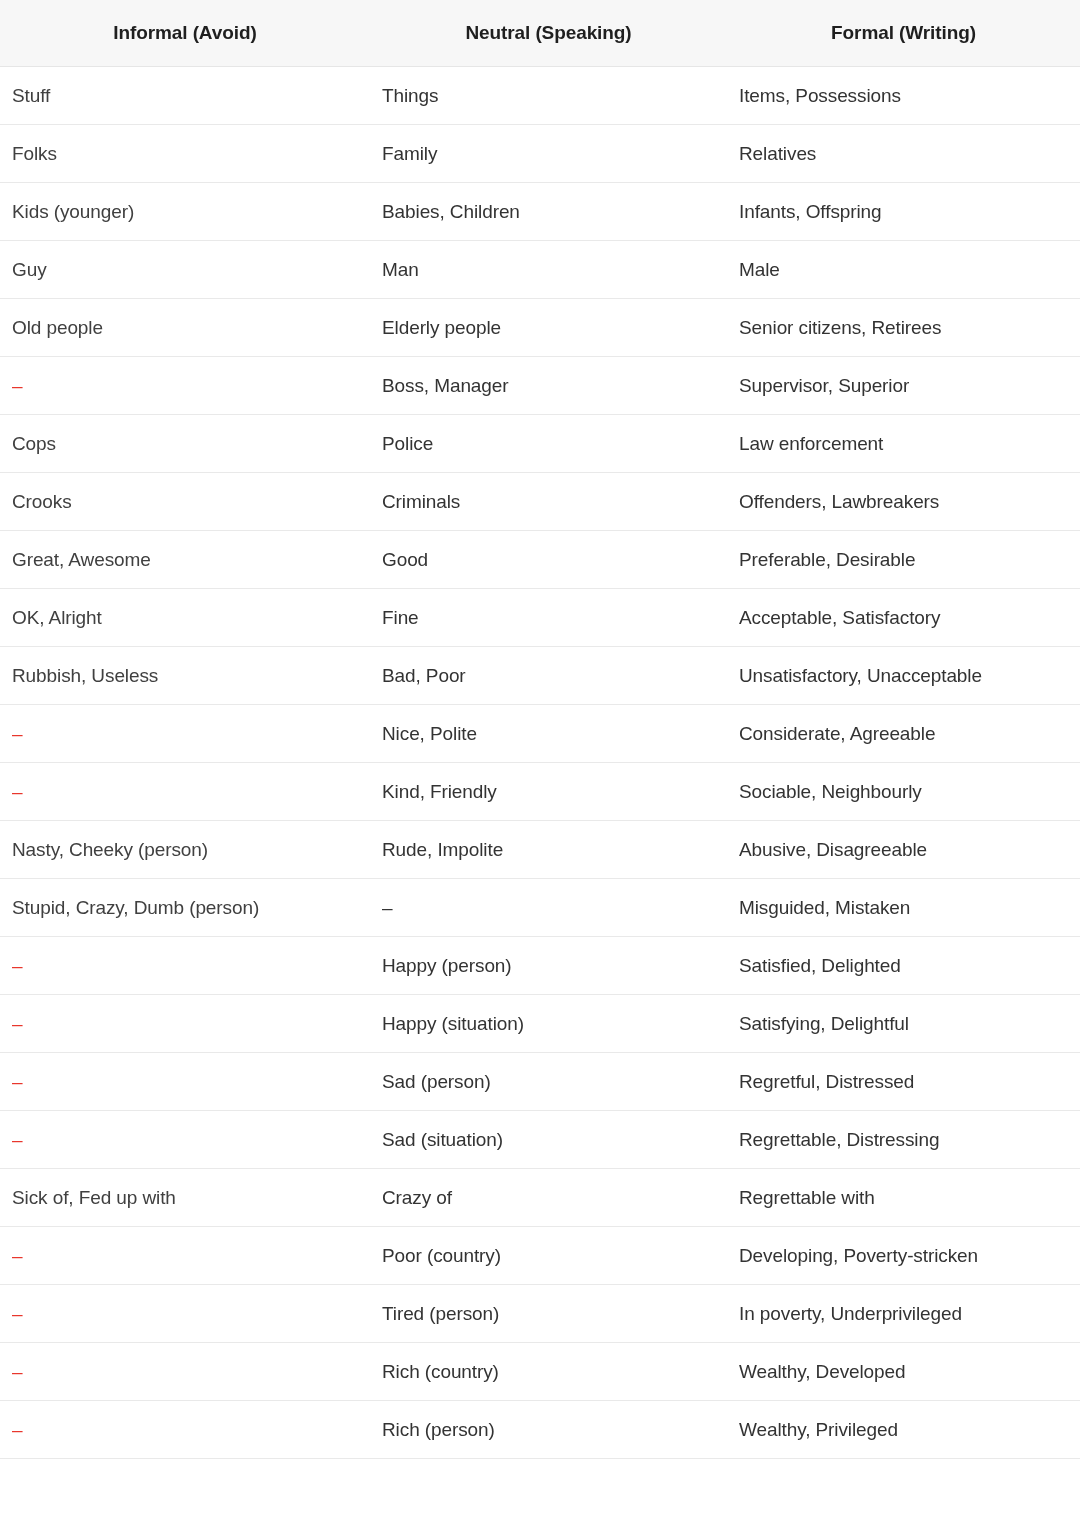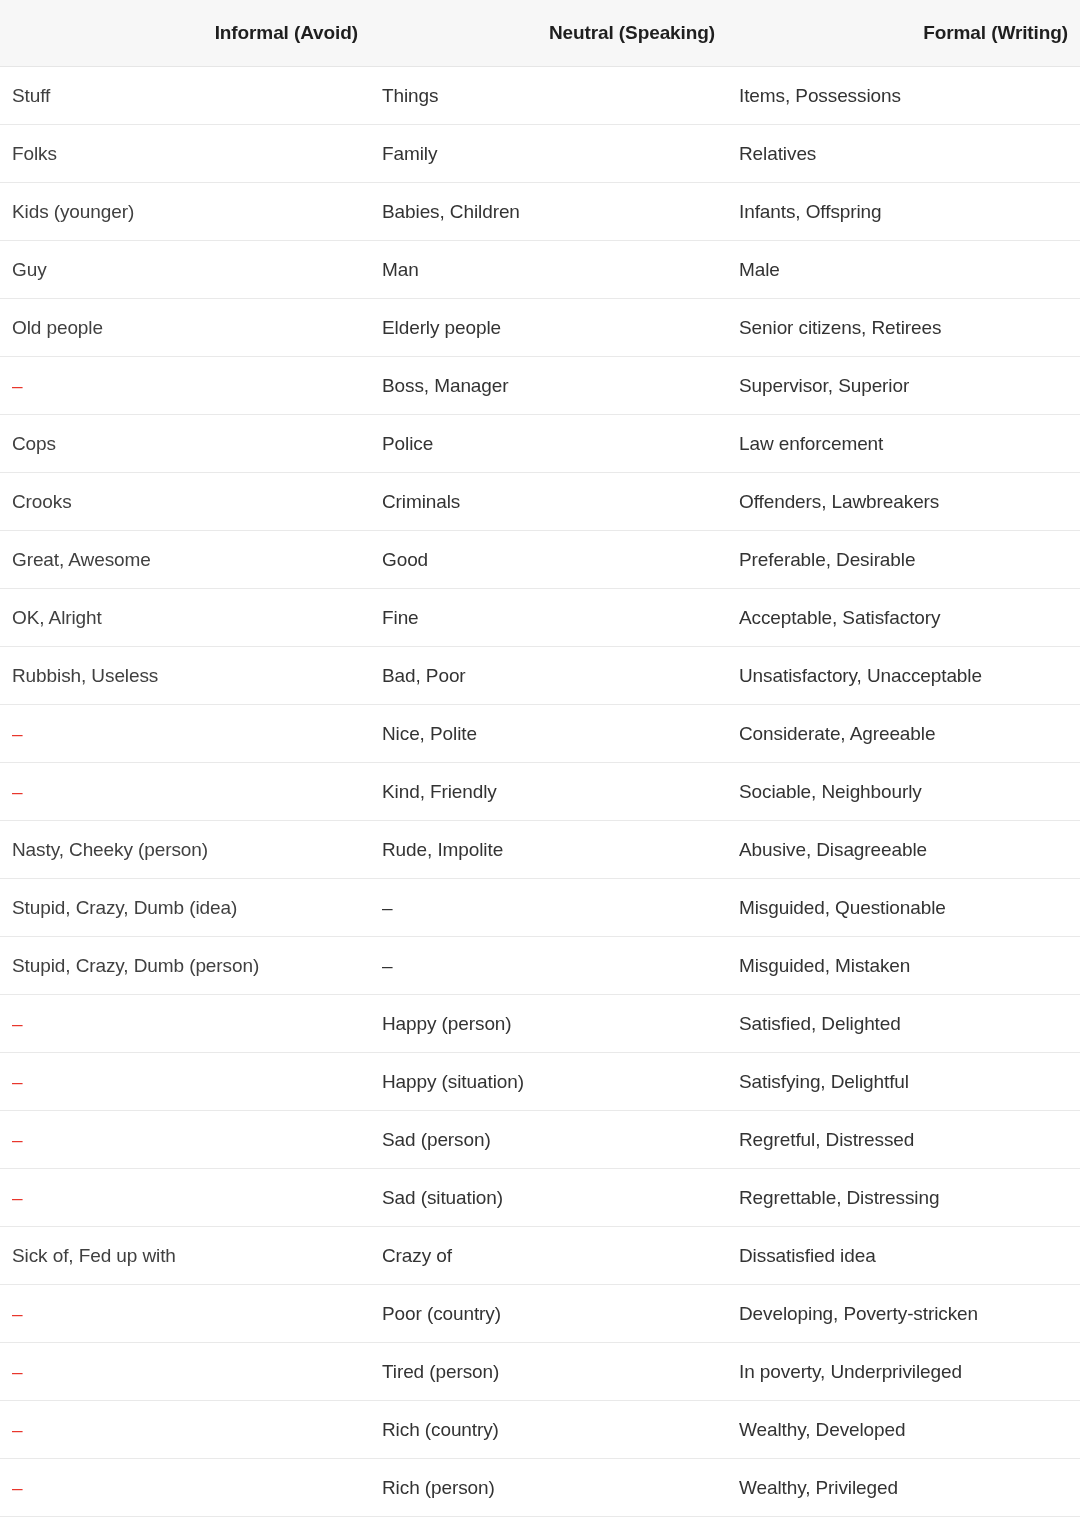--- a/index.html
+++ b/index.html
@@ -20,21 +20,21 @@
     border-collapse: collapse;
     table-layout: fixed;
   }
   #vocab-table col.c1 { width: 370px; }
   #vocab-table col.c2 { width: 357px; }
   #vocab-table col.c3 { width: 353px; }
 
   #vocab-table thead th {
     background: #f7f7f7;
     border-bottom: 1px solid #e6e6e6;
-    text-align: right;
+    text-align: center;
     font-size: 19px;
     font-weight: bold;
     color: #1f1f1f;
     padding: 0 12px;
     height: 66px;
     vertical-align: middle;
     letter-spacing: -0.1px;
     white-space: nowrap;
   }
   #vocab-table thead th.col-head-1 { padding-left: 12px; }
@@ -141,25 +141,20 @@
         <td class="dash-red">–</td>
         <td>Kind, Friendly</td>
         <td>Sociable, Neighbourly</td>
       </tr>
       <tr>
         <td class="informal">Nasty, Cheeky (person)</td>
         <td>Rude, Impolite</td>
         <td>Abusive, Disagreeable</td>
       </tr>
       <tr>
-        <td class="informal">Stupid, Crazy, Dumb (idea)</td>
-        <td class="dash-dark">–</td>
-        <td>Misguided, Questionable</td>
-      </tr>
-      <tr>
         <td class="informal">Stupid, Crazy, Dumb (person)</td>
         <td class="dash-dark">–</td>
         <td>Misguided, Mistaken</td>
       </tr>
       <tr>
         <td class="dash-red">–</td>
         <td>Happy (person)</td>
         <td>Satisfied, Delighted</td>
       </tr>
       <tr>
@@ -173,21 +168,21 @@
         <td>Regretful, Distressed</td>
       </tr>
       <tr>
         <td class="dash-red">–</td>
         <td>Sad (situation)</td>
         <td>Regrettable, Distressing</td>
       </tr>
       <tr>
         <td class="informal">Sick of, Fed up with</td>
         <td>Crazy of</td>
-        <td>Dissatisfied idea</td>
+        <td>Regrettable with</td>
       </tr>
       <tr>
         <td class="dash-red">–</td>
         <td>Poor (country)</td>
         <td>Developing, Poverty-stricken</td>
       </tr>
       <tr>
         <td class="dash-red">–</td>
         <td>Tired (person)</td>
         <td>In poverty, Underprivileged</td>

